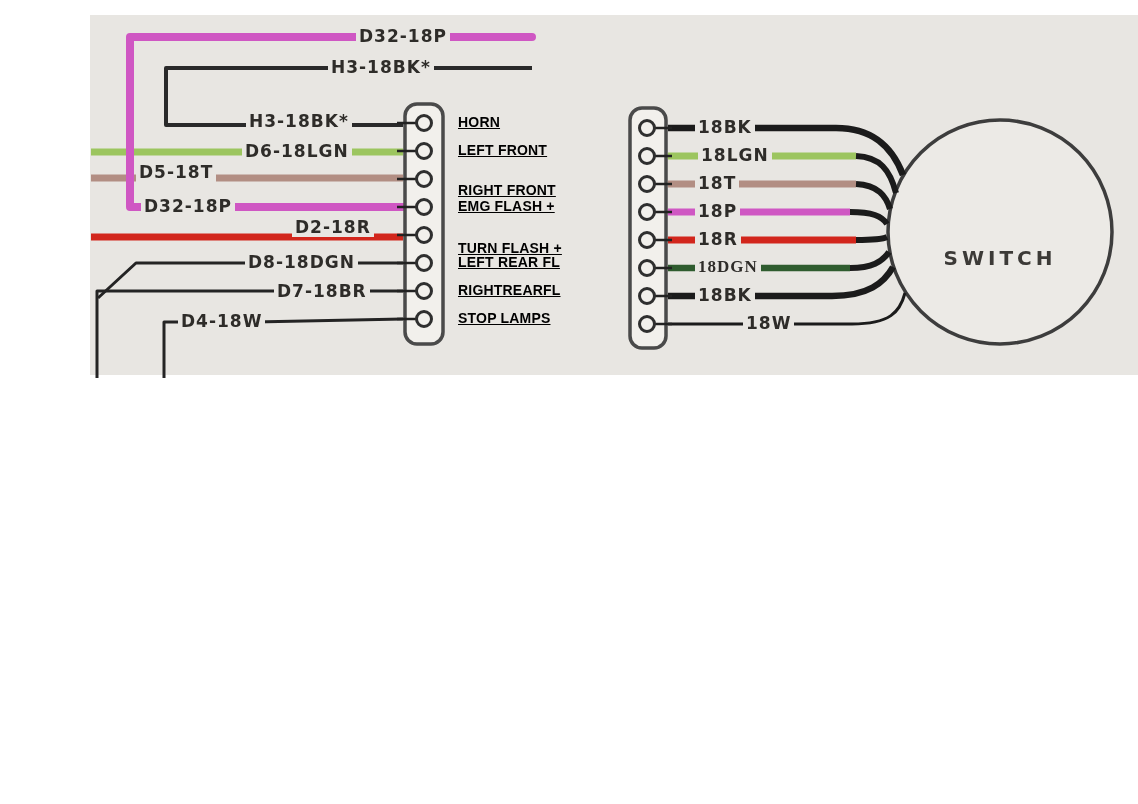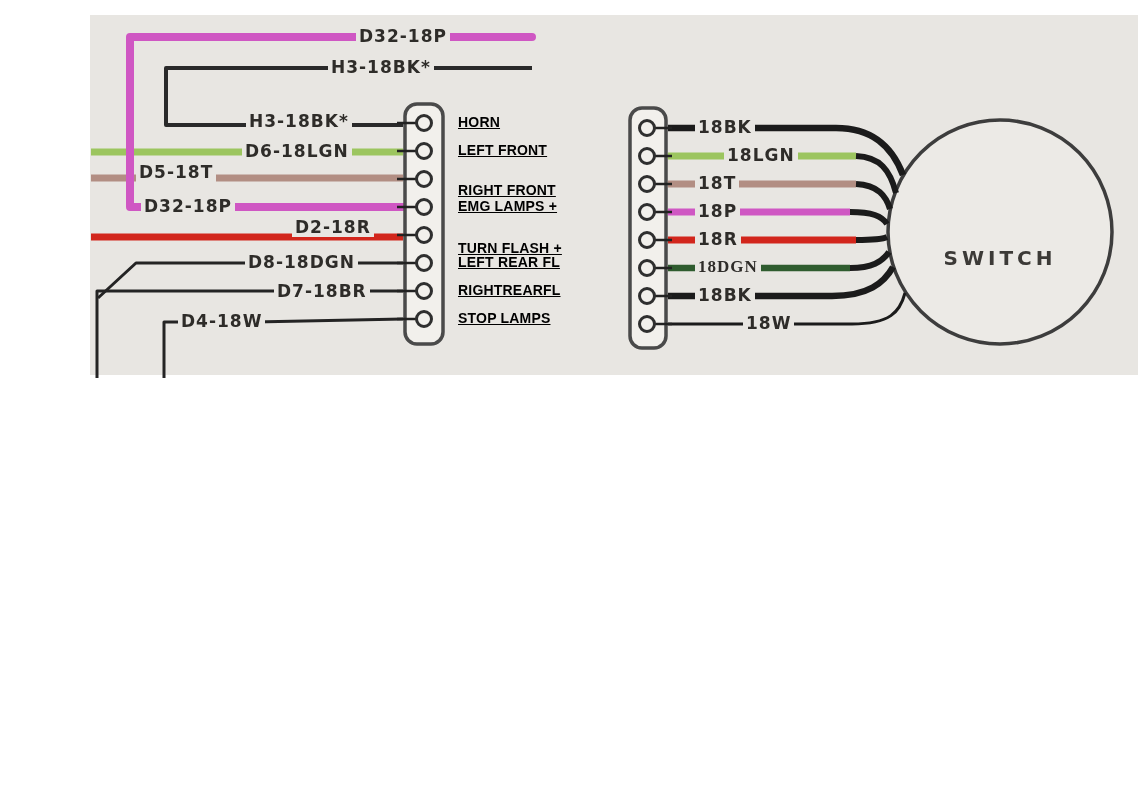--- a/index.html
+++ b/index.html
@@ -115,28 +115,28 @@
   <div class="label scan-label" style="left:136px; top:162px;">D5-18T</div>
   <div class="label scan-label" style="left:141px; top:196px;">D32-18P</div>
   <div class="label scan-label" style="left:292px; top:217px;">D2-18R</div>
   <div class="label scan-label" style="left:245px; top:252px;">D8-18DGN</div>
   <div class="label scan-label" style="left:274px; top:281px;">D7-18BR</div>
   <div class="label scan-label" style="left:178px; top:311px;">D4-18W</div>
 
   <div class="label ann-label" style="left:458px; top:112px;">HORN</div>
   <div class="label ann-label" style="left:458px; top:140px;">LEFT FRONT</div>
   <div class="label ann-label" style="left:458px; top:180px;">RIGHT FRONT</div>
-  <div class="label ann-label" style="left:458px; top:196px;">EMG LAMPS +</div>
+  <div class="label ann-label" style="left:458px; top:196px;">EMG FLASH +</div>
   <div class="label ann-label" style="left:458px; top:224px;margin-top:14px;">TURN FLASH +</div>
   <div class="label ann-label" style="left:458px; top:252px;">LEFT REAR FL</div>
   <div class="label ann-label" style="left:458px; top:280px;">RIGHTREARFL</div>
   <div class="label ann-label" style="left:458px; top:308px;">STOP LAMPS</div>
 
   <div class="label scan-label" style="left:695px; top:117px;">18BK</div>
-  <div class="label scan-label" style="left:724px; top:145px;">18LGN</div>
+  <div class="label scan-label" style="left:698px; top:145px;">18LGN</div>
   <div class="label scan-label" style="left:695px; top:173px;">18T</div>
   <div class="label scan-label" style="left:695px; top:201px;">18P</div>
   <div class="label scan-label" style="left:695px; top:229px;">18R</div>
   <div class="label scan-label" style="left:695px; top:257px;font-family:Liberation Serif, serif;">18DGN</div>
   <div class="label scan-label" style="left:695px; top:285px;">18BK</div>
   <div class="label scan-label" style="left:695px; top:313px;margin-left:48px;">18W</div>
 
   <div class="label switch-label" style="left:1000px; top:246px;">SWITCH</div>
 
 </div>

